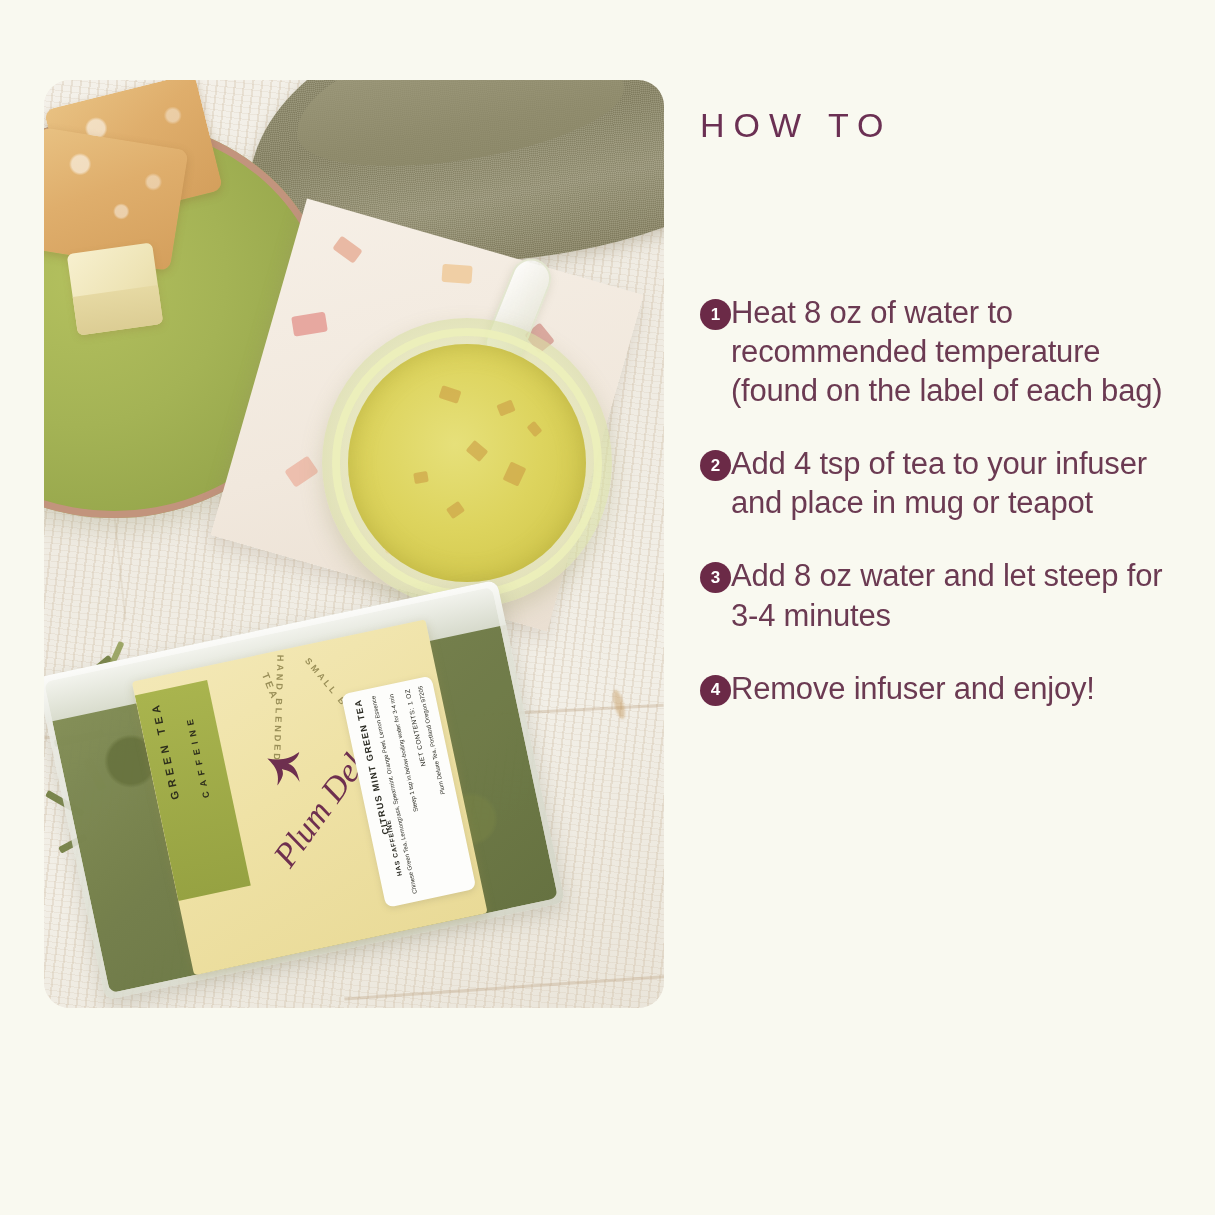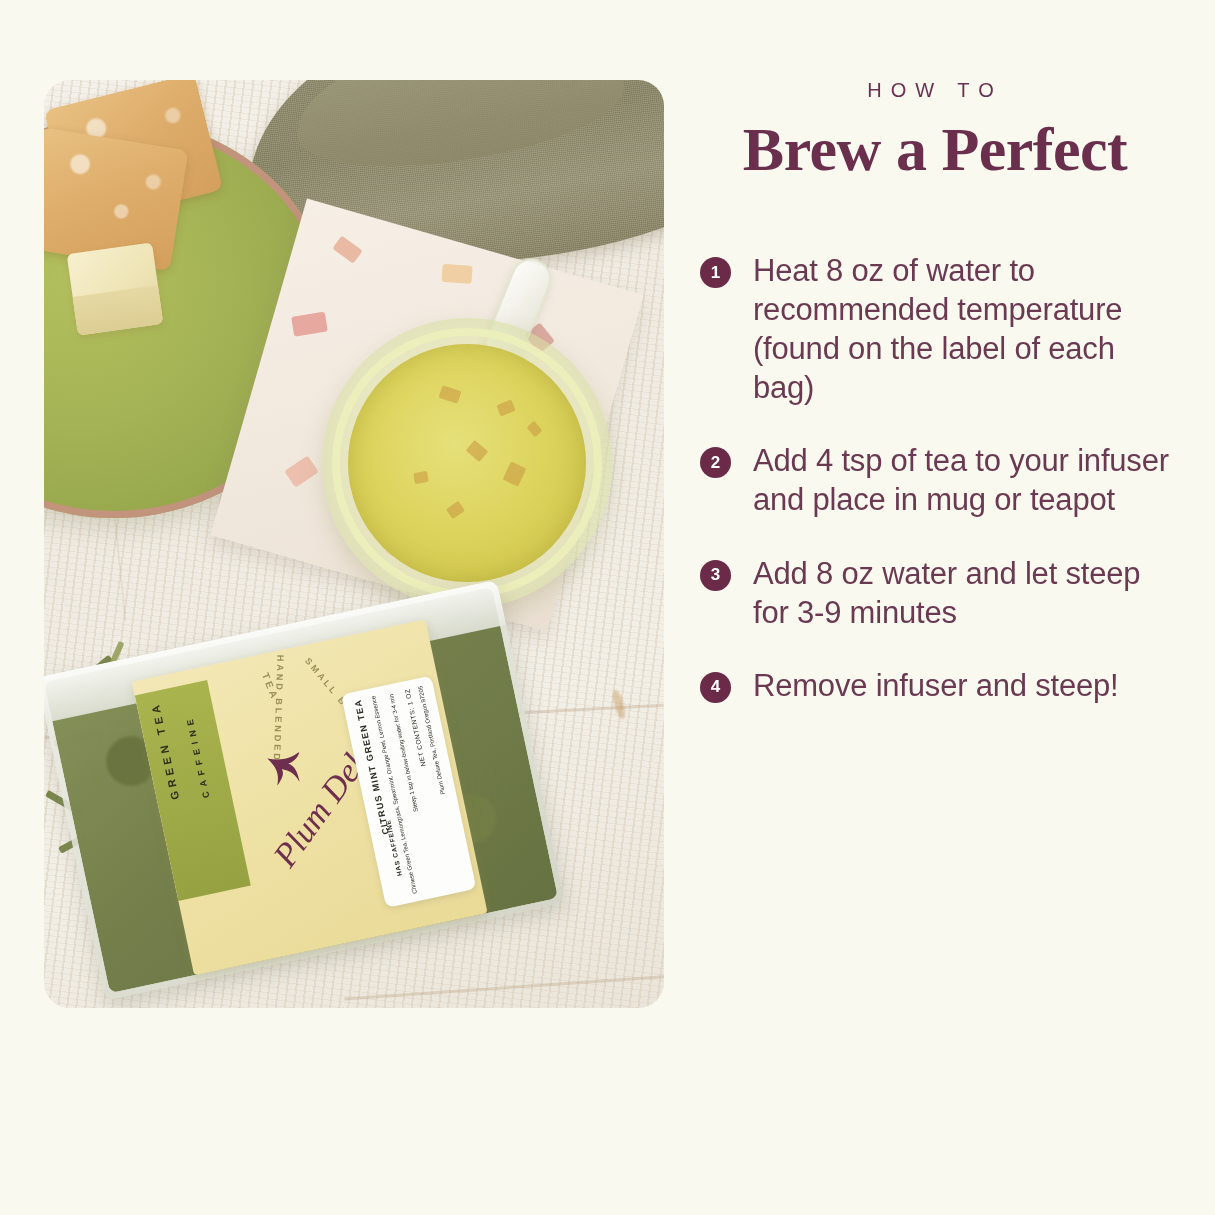--- a/index.html
+++ b/index.html
@@ -205,41 +205,42 @@
     position:absolute; writing-mode:vertical-rl; transform:rotate(180deg);
     color:#2a2a22;
   }
   .arcu{
     position:absolute; font-size:10px; letter-spacing:3px; color:#9a8f58; font-weight:700;
   }
 
   
   .content{ position:absolute; left:700px; top:80px; width:470px; }
   .eyebrow{
-    text-align:center; color:#6b3053; font-size:20px; letter-spacing:9px;
+    color:#6b3053; font-size:34px; letter-spacing:9px;
     font-weight:400; line-height:1;
+    margin-top:28px;
   }
   .title{
     text-align:center; color:#6b2f4e;
     font-family:"Liberation Serif", serif; font-weight:700;
     font-size:62px; line-height:1.02; margin-top:18px;
     letter-spacing:-0.5px;
   }
 
   .steps{ margin-top:70px; }
   .step{ display:flex; align-items:flex-start; margin-bottom:34px; }
   .badge{
     flex:0 0 auto; width:31px; height:31px; border-radius:50%;
     background:#6b2a47; color:#fff;
     font-size:17px; font-weight:700;
     display:flex; align-items:center; justify-content:center;
     margin-top:6px;
   }
   .step-text{
-    margin-left:22px; color:#6b3a52;
+    color:#6b3a52;
     font-size:31px; line-height:1.26; letter-spacing:-.2px;
   }
 
   
   .footer{
     position:absolute; left:0; right:0; top:1053px; height:162px;
     background:#f1eade;
     display:flex; flex-direction:column; align-items:center; justify-content:center;
   }
   .f-line1{
@@ -357,42 +358,42 @@
       </div>
 
     </div>
   </div>
 
   <div class="content">
 
     <div class="eyebrow">HOW TO</div>
 
     <h1 class="title">
-      <span>Brew a Perfect</span><br>
+      <br>
     </h1>
 
     <div class="steps">
 
       <div class="step">
         <div class="badge">1</div>
         <div class="step-text">Heat 8 oz of water to recommended temperature (found on the label of each bag)</div>
       </div>
 
       <div class="step">
         <div class="badge">2</div>
         <div class="step-text">Add 4 tsp of tea to your infuser and place in mug or teapot</div>
       </div>
 
       <div class="step">
         <div class="badge">3</div>
-        <div class="step-text">Add 8 oz water and let steep for 3-9 minutes</div>
+        <div class="step-text">Add 8 oz water and let steep for 3-4 minutes</div>
       </div>
 
       <div class="step">
         <div class="badge">4</div>
-        <div class="step-text">Remove infuser and steep!</div>
+        <div class="step-text">Remove infuser and enjoy!</div>
       </div>
 
     </div>
   </div>
 
 
 </div>
 
 </body></html>

